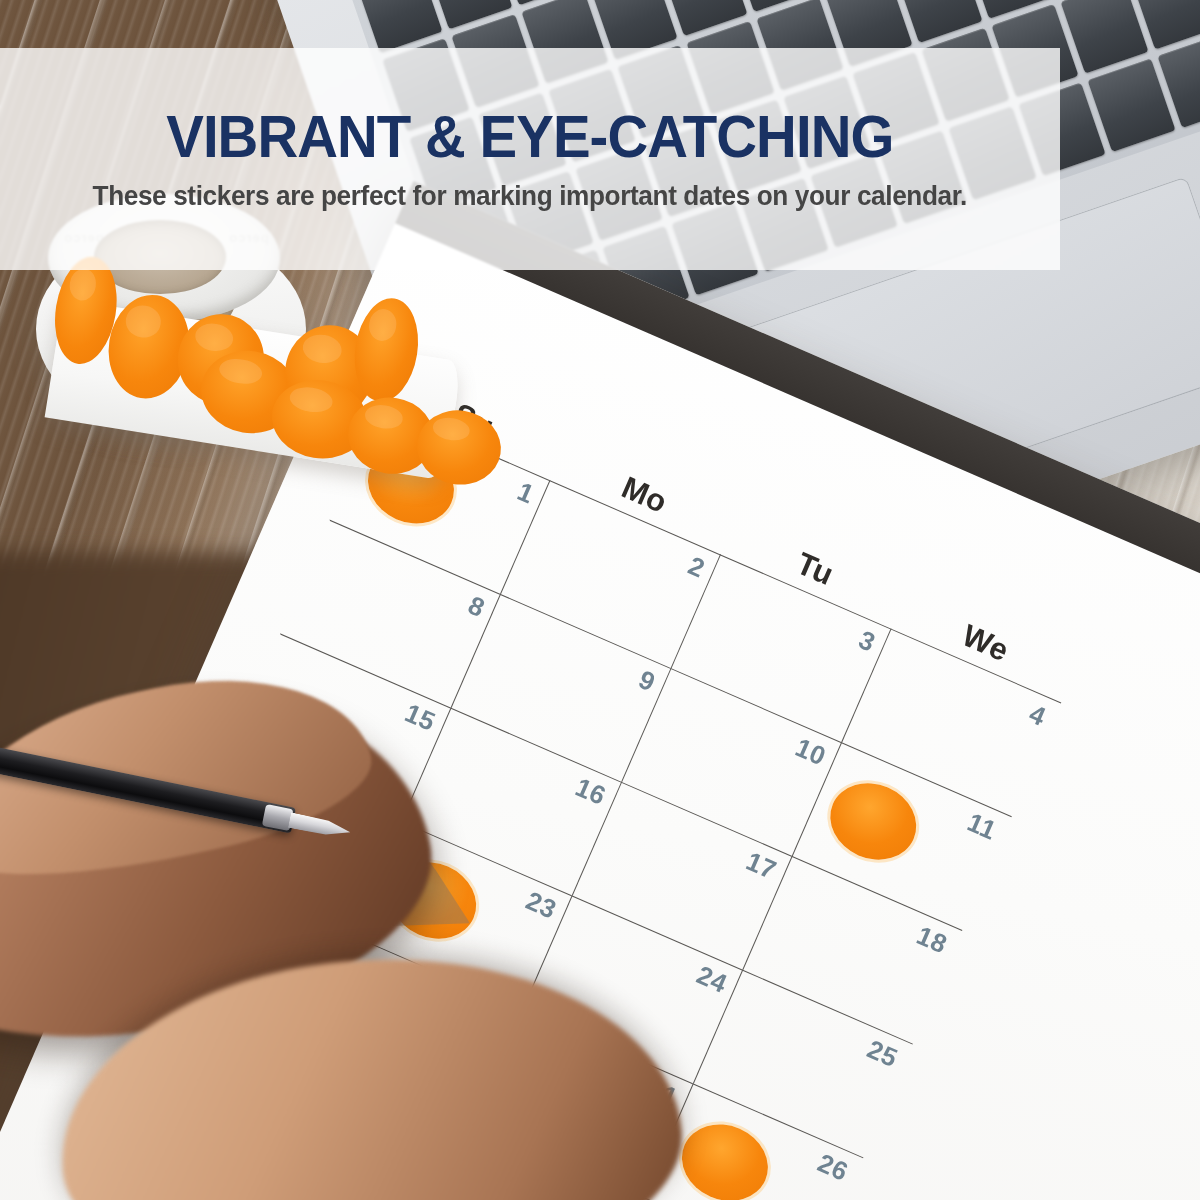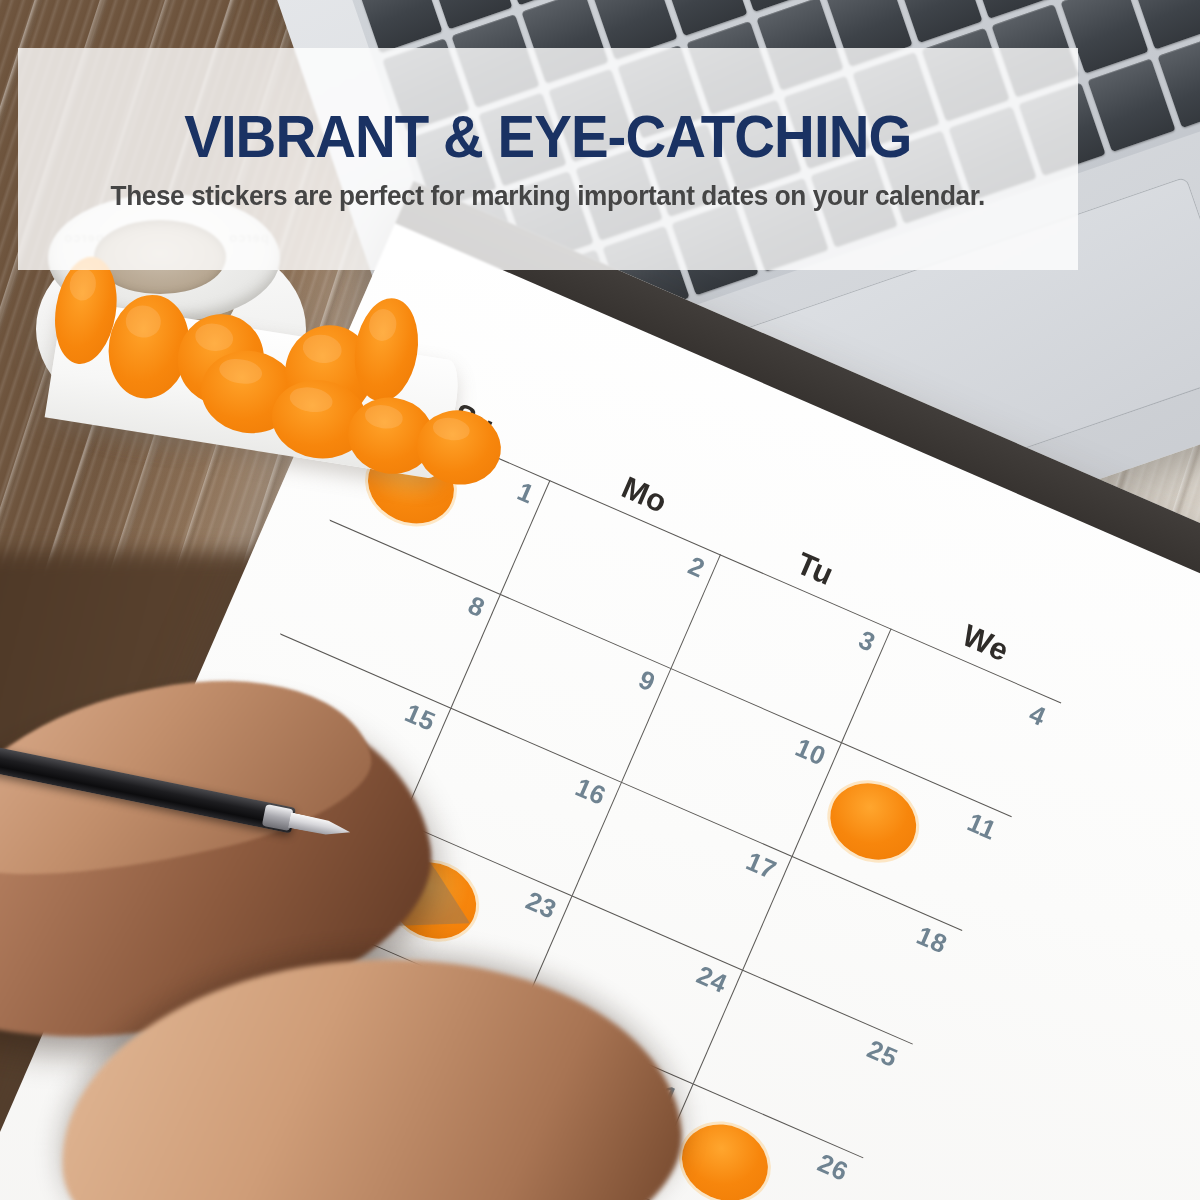--- a/index.html
+++ b/index.html
@@ -243,21 +243,21 @@
     clip-path:polygon(8% 0, 56% 8%, 80% 52%, 100% 96%, 20% 100%, 0 58%);
     filter:blur(1.2px);
   }
 
   
   .banner {
     position:absolute; left:0; top:48px; width:1060px; height:222px;
     background:rgba(255,255,255,.80);
     backdrop-filter:blur(1px);
     display:flex; flex-direction:column;
-    align-items:center; justify-content:center;margin-left:18px;
+    align-items:center; justify-content:center;
   }
   .banner-title {
     font-size:60px; font-weight:700;
     color:#1a3263;
     letter-spacing:-1px;
     line-height:1.02;
     text-align:center;
     transform:scaleX(.94);
     white-space:nowrap;
   }

